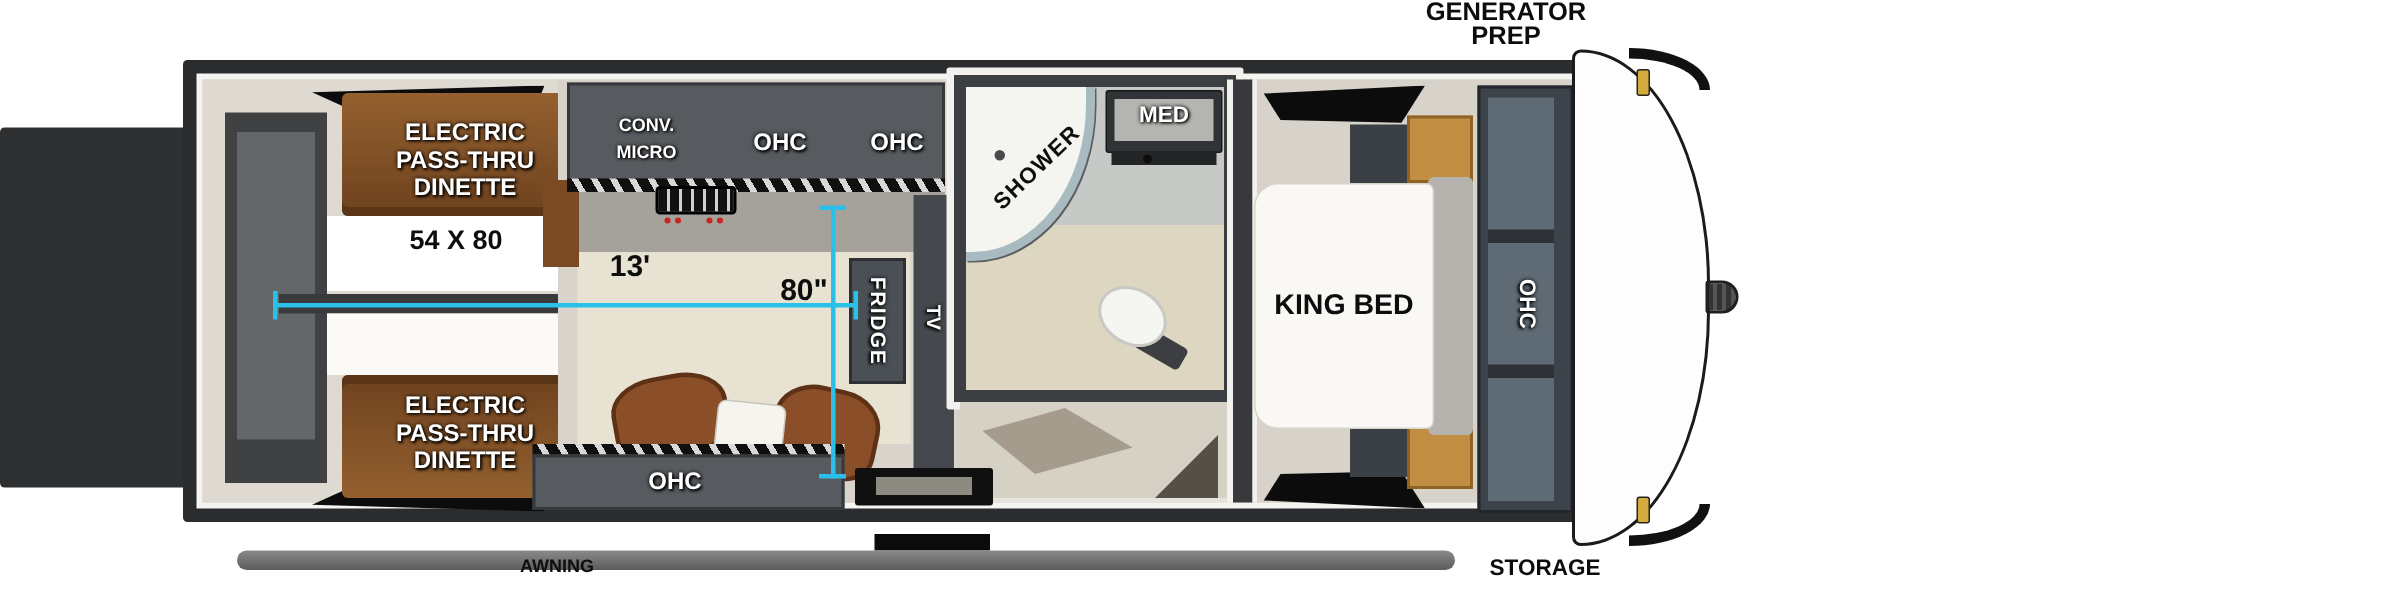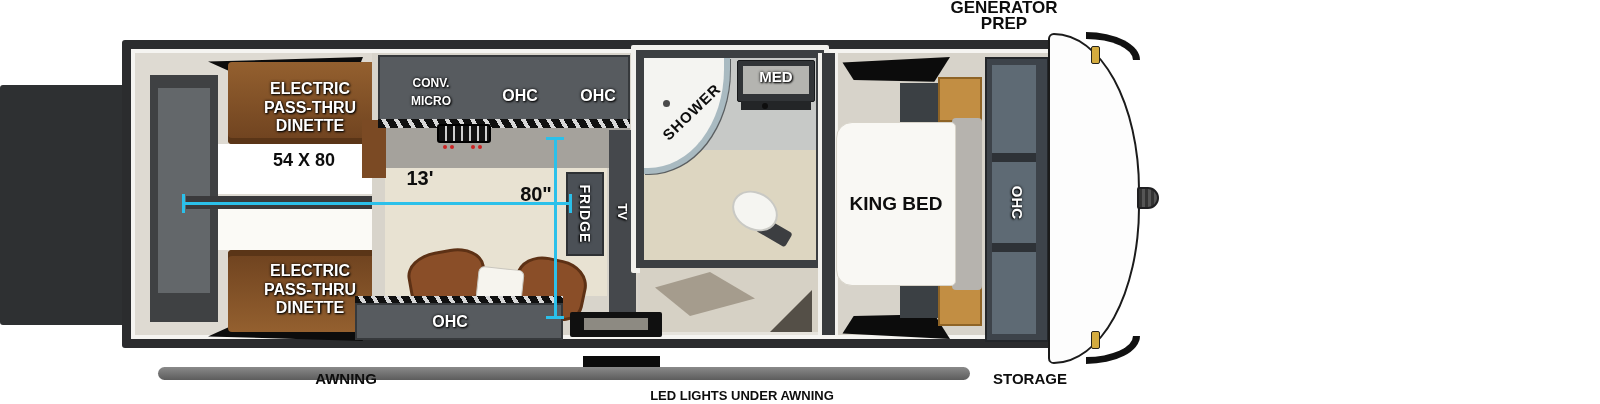--- a/index.html
+++ b/index.html
@@ -161,17 +161,16 @@
   <div class="abs" style="left:1137px;top:187px;width:22px;height:22px;border:2px solid #1f1f21;border-radius:2px 11px 11px 2px;
               background:repeating-linear-gradient(90deg,#333 0 3px,#555 3px 6px);box-sizing:border-box;"></div>
 
   <div class="abs" style="left:583px;top:356px;width:77px;height:11px;background:#0b0b0b;"></div>
   <div class="abs" style="left:158px;top:367px;width:812px;height:13px;border-radius:7px;
               background:linear-gradient(180deg,#8a8a8a,#5c5c5c);"></div>
   <div class="abs lbl blbl" style="left:929px;top:0;width:150px;font-size:17px;line-height:16px;">
     <div>GENERATOR</div>
     <div>PREP</div>
   </div>
-  <div class="abs lbl blbl" style="left:296px;top:371px;width:100px;font-size:15px;">AWNING</div>
-  <div class="abs lbl blbl" style="left:642px;top:389px;width:200px;font-size:13px;">LED LIGHTS UNDER AWNING</div>
+  <div class="abs lbl blbl" style="left:296px;top:371px;width:100px;font-size:12px;text-align:right;">AWNING</div>
   <div class="abs lbl blbl" style="left:980px;top:371px;width:100px;font-size:15px;">STORAGE</div>
 
 </div>
 
 </body></html>

